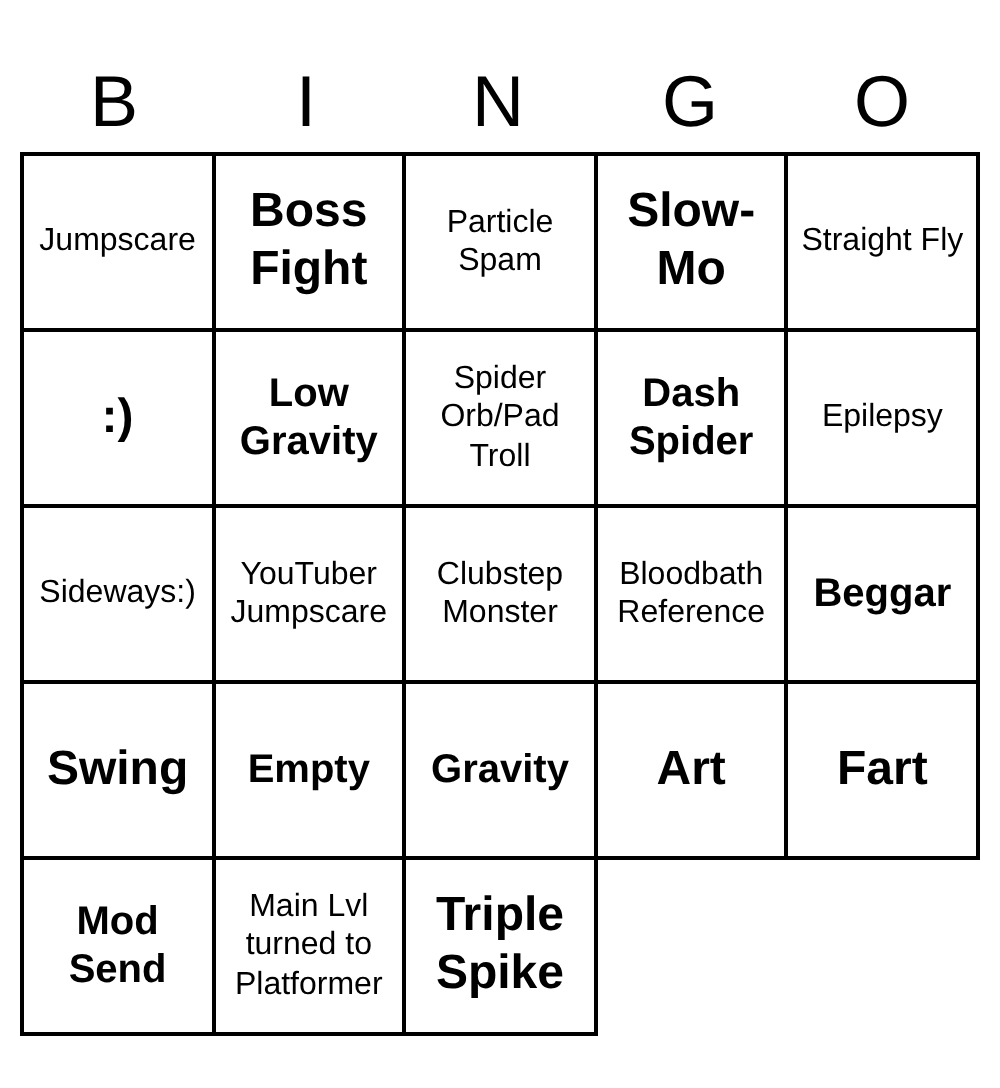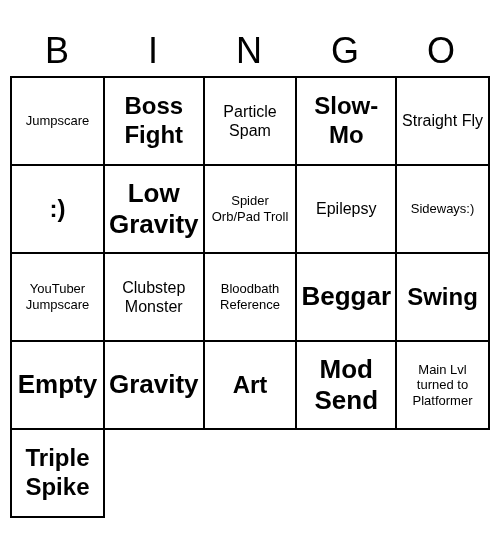--- a/index.html
+++ b/index.html
@@ -52,29 +52,29 @@
       justify-content: center;
       text-align: center;
       padding: 6px 4px;
     }
 
     .bingo-cell span {
       line-height: 1.2;
     }
 
     .text-small {
-      font-size: 13px;
+      font-size: 16px;
     }
 
     .text-medium {
       font-size: 16px;
     }
 
     .text-large {
-      font-size: 26px;
+      font-size: 20px;
       font-weight: bold;
     }
 
     .text-xlarge {
       font-size: 24px;
       font-weight: bold;
     }
   </style>
 </head>
 <body>
@@ -106,20 +106,23 @@
       <div class="bingo-cell">
         <span class="text-xlarge">:)</span>
       </div>
       <div class="bingo-cell">
         <span class="text-large">Low Gravity</span>
       </div>
       <div class="bingo-cell">
         <span class="text-small">Spider Orb/Pad Troll</span>
       </div>
       <div class="bingo-cell">
+        <span class="text-large">Dash Spider</span>
+      </div>
+      <div class="bingo-cell">
         <span class="text-medium">Epilepsy</span>
       </div>
       <div class="bingo-cell">
         <span class="text-small">Sideways:)</span>
       </div>
       <div class="bingo-cell">
         <span class="text-small">YouTuber Jumpscare</span>
       </div>
       <div class="bingo-cell">
         <span class="text-medium">Clubstep Monster</span>
@@ -136,20 +139,23 @@
       <div class="bingo-cell">
         <span class="text-large">Empty</span>
       </div>
       <div class="bingo-cell">
         <span class="text-large">Gravity</span>
       </div>
       <div class="bingo-cell">
         <span class="text-xlarge">Art</span>
       </div>
       <div class="bingo-cell">
+        <span class="text-xlarge">Fart</span>
+      </div>
+      <div class="bingo-cell">
         <span class="text-large">Mod Send</span>
       </div>
       <div class="bingo-cell">
         <span class="text-small">Main Lvl turned to Platformer</span>
       </div>
       <div class="bingo-cell">
         <span class="text-xlarge">Triple Spike</span>
       </div>
     </div>
 </div>

